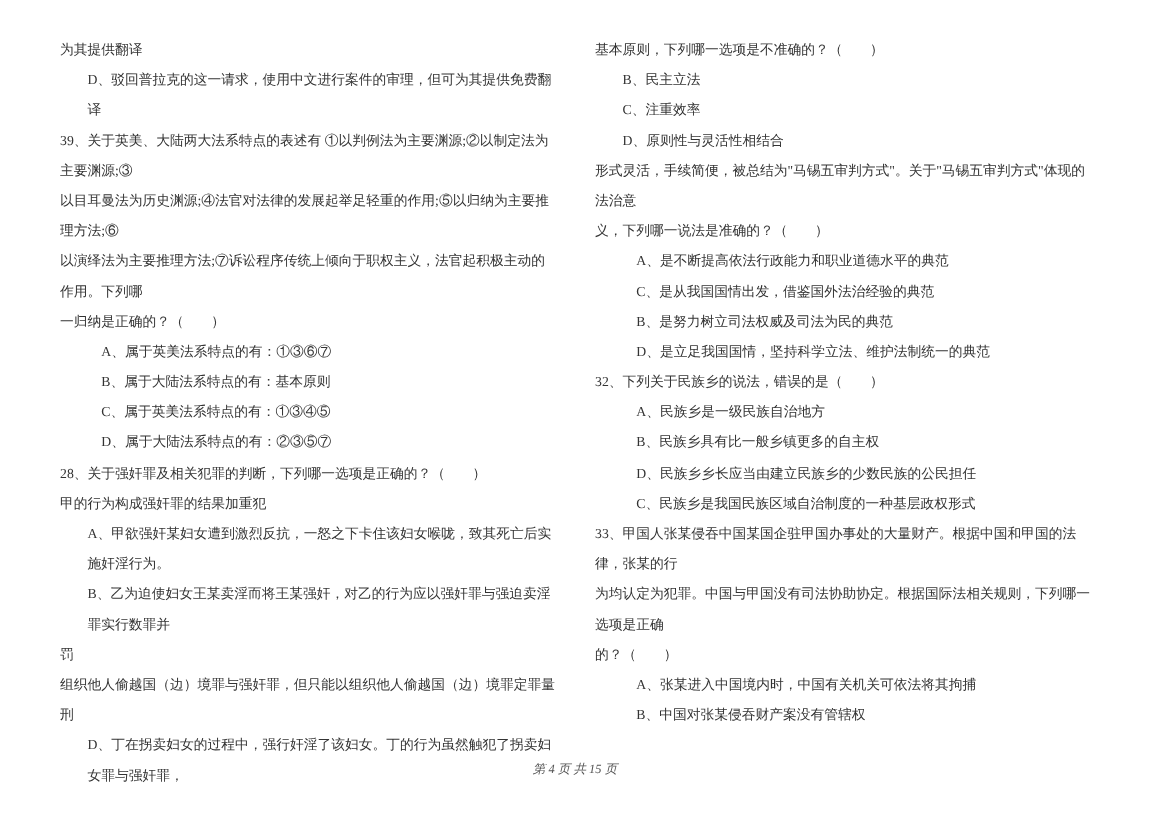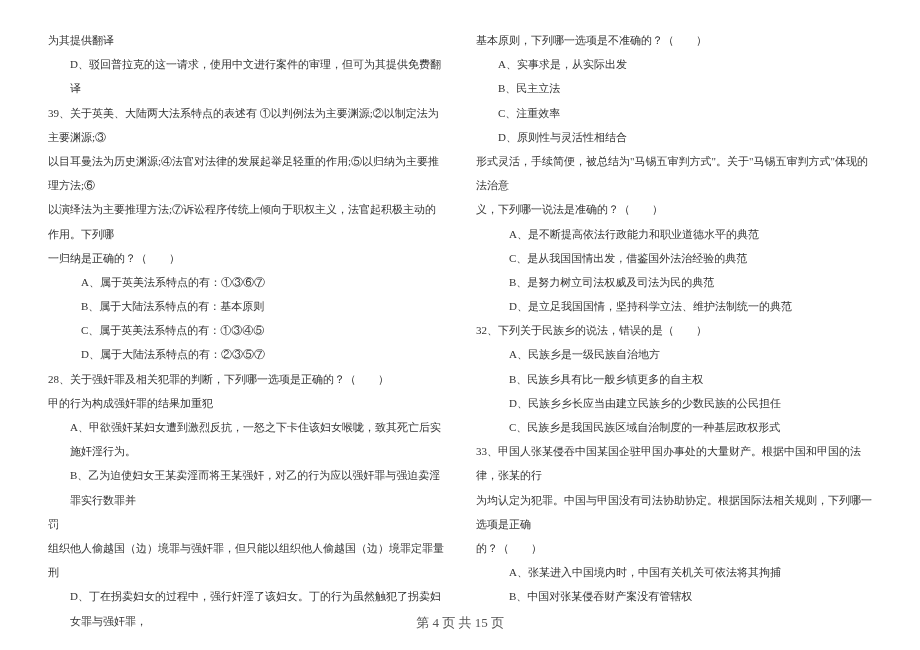--- a/index.html
+++ b/index.html
@@ -22,25 +22,26 @@
     flex: 1;
     line-height: 2.2;
   }
   .line {
     display: block;
   }
   .indent1 { padding-left: 2em; }
   .indent2 { padding-left: 3em; }
   .footer {
     position: absolute;
-    bottom: 18px;
+    bottom: 28px;
     width: 100%;
     text-align: center;
-    font-size: 13px;
+    font-size: 10px;
     color: #555;
+    font-style: italic;
   }
 </style>
 </head>
 <body>
 
 <div class="page">
   <div class="col">
     <span class="line">为其提供翻译</span>
     <span class="line indent1">D、驳回普拉克的这一请求，使用中文进行案件的审理，但可为其提供免费翻译</span>
     <span class="line">39、关于英美、大陆两大法系特点的表述有 ①以判例法为主要渊源;②以制定法为主要渊源;③</span>
@@ -56,21 +57,20 @@
     <span class="line indent1">A、甲欲强奸某妇女遭到激烈反抗，一怒之下卡住该妇女喉咙，致其死亡后实施奸淫行为。</span>
     <span class="line indent1">B、乙为迫使妇女王某卖淫而将王某强奸，对乙的行为应以强奸罪与强迫卖淫罪实行数罪并</span>
     <span class="line">罚</span>
     <span class="line">组织他人偷越国（边）境罪与强奸罪，但只能以组织他人偷越国（边）境罪定罪量刑</span>
     <span class="line indent1">D、丁在拐卖妇女的过程中，强行奸淫了该妇女。丁的行为虽然触犯了拐卖妇女罪与强奸罪，</span>
 
   </div>
 
   <div class="col">
     <span class="line">基本原则，下列哪一选项是不准确的？（　　）</span>
-    <span class="line indent1">A、实事求是，从实际出发</span>
     <span class="line indent1">B、民主立法</span>
     <span class="line indent1">C、注重效率</span>
     <span class="line indent1">D、原则性与灵活性相结合</span>
     <span class="line">形式灵活，手续简便，被总结为"马锡五审判方式"。关于"马锡五审判方式"体现的法治意</span>
     <span class="line">义，下列哪一说法是准确的？（　　）</span>
     <span class="line indent2">A、是不断提高依法行政能力和职业道德水平的典范</span>
     <span class="line indent2">C、是从我国国情出发，借鉴国外法治经验的典范</span>
     <span class="line indent2">B、是努力树立司法权威及司法为民的典范</span>
     <span class="line indent2">D、是立足我国国情，坚持科学立法、维护法制统一的典范</span>
     <span class="line">32、下列关于民族乡的说法，错误的是（　　）</span>

